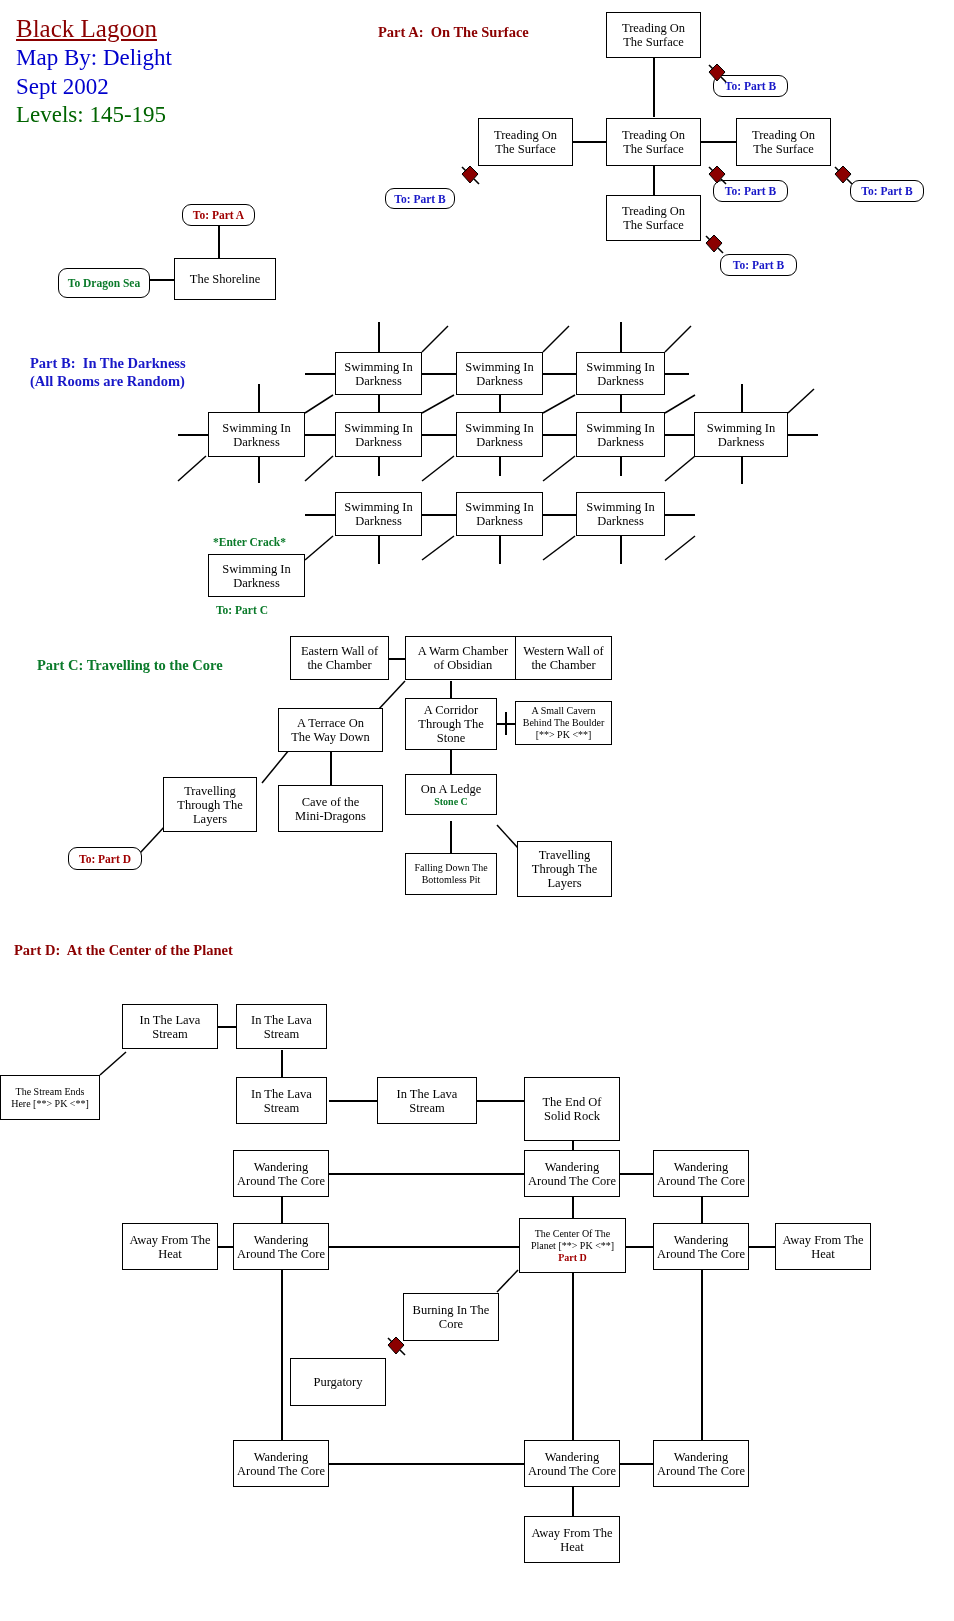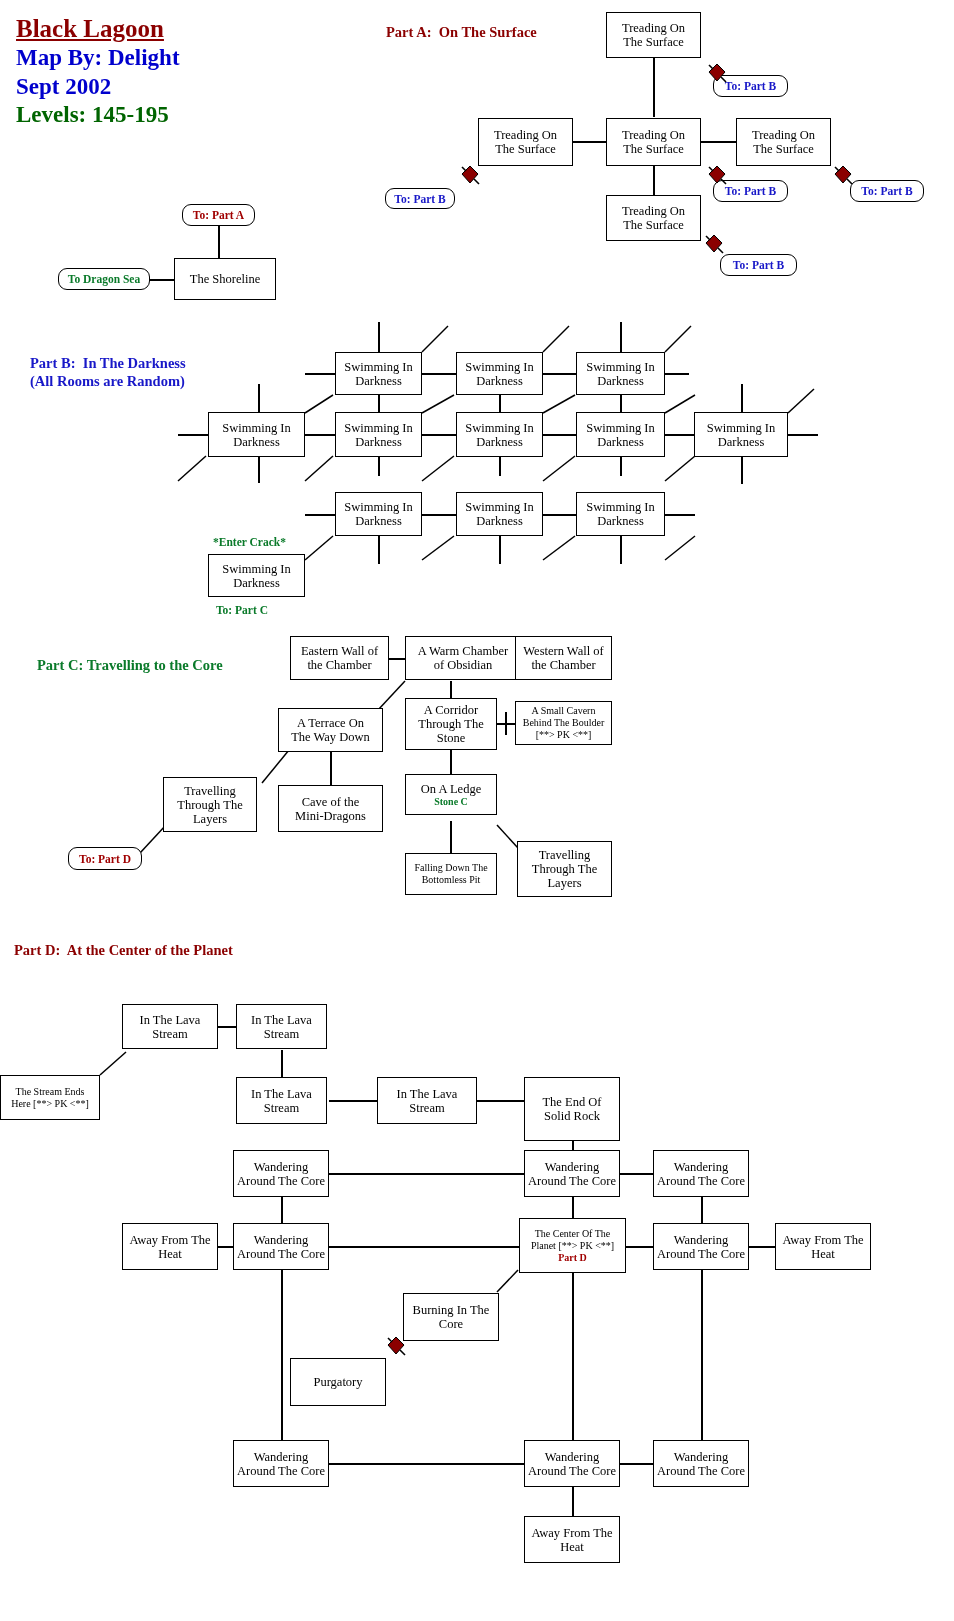--- a/index.html
+++ b/index.html
@@ -1,20 +1,20 @@
 <!DOCTYPE html>
 <html><head>
 <meta charset="utf-8">
 <style>
   html,body{margin:0;padding:0;background:#ffffff;}
   body{font-family:"Liberation Serif", serif;}
   #canvas{position:relative;width:954px;height:1621px;background:#fff;overflow:hidden;}
 
   
-  .title-line{position:absolute;font-weight:bold;white-space:nowrap;font-family:"Liberation Serif",serif;}
+  .title-line{position:absolute;font-weight:normal;white-space:nowrap;font-family:"Liberation Serif",serif;}
   #t-name{left:16px;top:15px;font-size:25px;color:#8b0000;text-decoration:underline;}
   #t-by{left:16px;top:45px;font-size:23px;color:#0000cd;}
   #t-date{left:16px;top:74px;font-size:23px;color:#0000cd;}
   #t-levels{left:16px;top:102px;font-size:23px;color:#006400;}
 
   
   #logo{position:absolute;left:222px;top:6px;width:115px;height:175px;border:4px solid #000;background:#fff;}
   #logo svg{display:block;margin:6px auto 0 auto;}
   .logo-word{text-align:center;font-family:"Liberation Serif",serif;font-size:17px;letter-spacing:.5px;color:#1a1a1a;line-height:17px;}
   #logo-rule{width:74px;height:3px;background:#8a8a8a;margin:4px auto 4px auto;}
@@ -60,21 +60,21 @@
 <body>
 
 <div id="canvas">
 
   <div class="title-line" id="t-name">Black Lagoon</div>
   <div class="title-line" id="t-by">Map By: Delight</div>
   <div class="title-line" id="t-date">Sept 2002</div>
   <div class="title-line" id="t-levels">Levels: 145-195</div>
 
 
-  <div class="section-head hd-red" style="left:386px;top:24px;">Part A:  On The Surface</div>
+  <div class="section-head hd-red" style="left:378px;top:24px;">Part A:  On The Surface</div>
 
   <div class="ln lnv" style="left:653px;top:58px;height:59px;"></div>
   <div class="ln lnv" style="left:653px;top:166px;height:29px;"></div>
   <div class="ln lnh" style="left:573px;top:141px;width:33px;"></div>
   <div class="ln lnh" style="left:701px;top:141px;width:35px;"></div>
 
   <div class="room" style="left:606px;top:12px;width:95px;height:46px;">
       <span style="white-space:pre-line">Treading On
 The Surface</span>
     </div>
@@ -136,21 +136,21 @@
         <polygon points="11,2 19,10 11,19 3,10" fill="#8b0000" stroke="#000" stroke-width="1"></polygon>
         <line x1="15" y1="15" x2="20" y2="20" stroke="#000" stroke-width="1.6"></line>
         <line x1="3" y1="3" x2="7" y2="7" stroke="#000" stroke-width="1.6"></line>
       </svg>
   </span>
   <div class="pill blue" style="left:720px;top:254px;width:77px;height:22px;">To:  Part B</div>
 
   <div class="ln lnv" style="left:218px;top:225px;height:33px;"></div>
   <div class="ln lnh" style="left:148px;top:279px;width:26px;"></div>
   <div class="pill red" style="left:182px;top:204px;width:73px;height:22px;">To: Part A</div>
-  <div class="pill green" style="left:58px;top:268px;width:92px;height:22px;">To Dragon Sea</div>
+  <div class="pill green" style="left:58px;top:268px;width:92px;height:30px;">To Dragon Sea</div>
   <div class="room" style="left:174px;top:258px;width:102px;height:42px;">
       <span>The Shoreline</span>
     </div>
 
   <div class="section-head hd-blue" style="left:30px;top:355px;">Part B:  In The Darkness</div>
   <div class="section-head hd-blue" style="left:30px;top:373px;">(All Rooms are Random)</div>
 
   <div class="ln lnh" style="left:305px;top:373px;width:30px;"></div>
   <div class="ln lnh" style="left:422px;top:373px;width:34px;"></div>
   <div class="ln lnh" style="left:543px;top:373px;width:33px;"></div>

